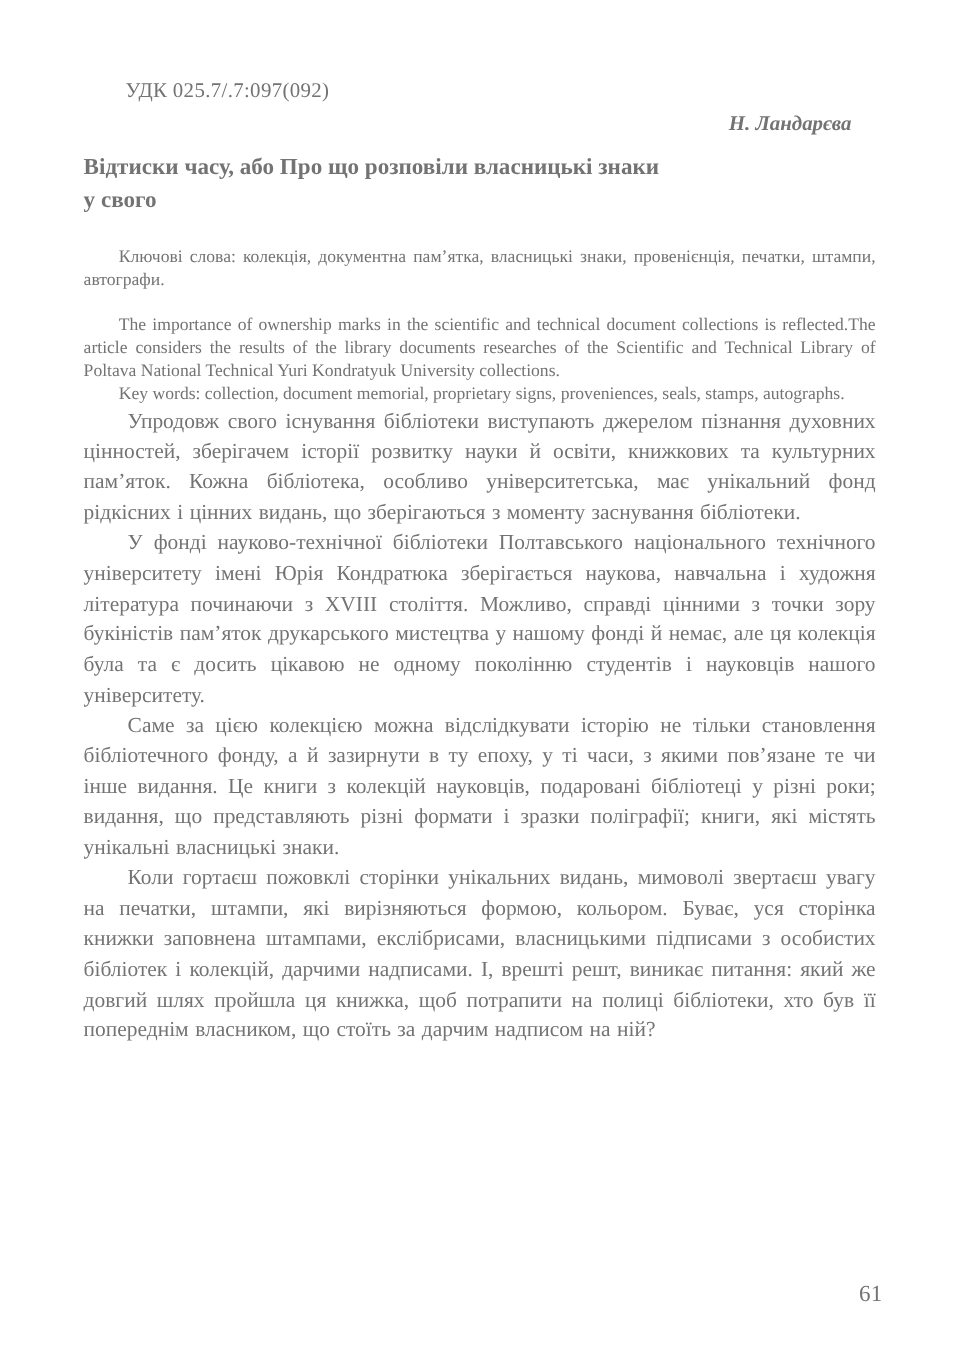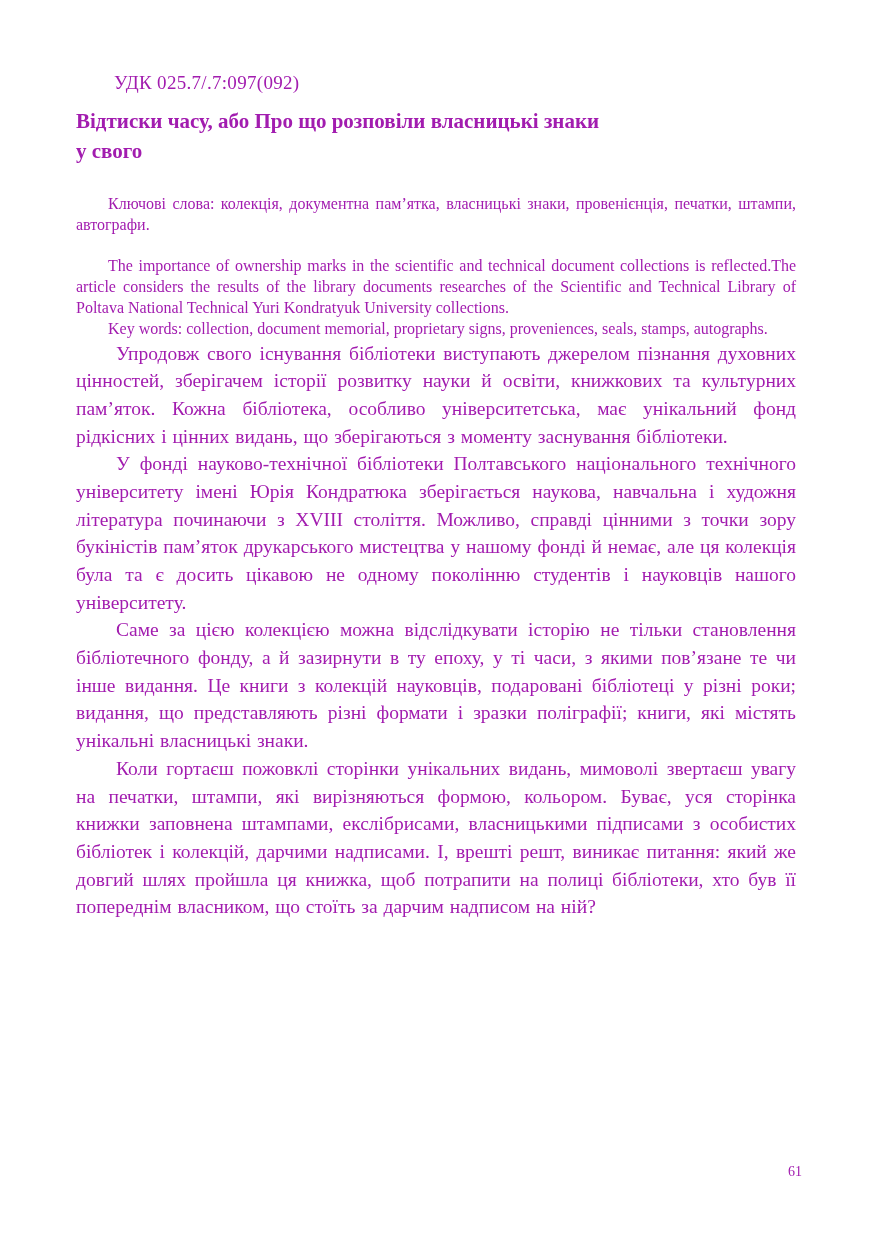--- a/index.html
+++ b/index.html
@@ -5,21 +5,21 @@
   html, body {
     margin: 0;
     padding: 0;
     background: #ffffff;
   }
   .page {
     position: relative;
     width: 874px;
     height: 1240px;
     background: #ffffff;
-    color: #a21caf;
+    color: #737373;
     font-family: "Liberation Serif", serif;
     box-sizing: border-box;
     padding: 72px 78px 0 76px;
     overflow: hidden;
   }
   .udc {
     font-size: 19px;
     margin: 0 0 8px 38px;
     letter-spacing: 0.3px;
   }
@@ -54,31 +54,32 @@
     line-height: 1.42;
     text-align: justify;
     text-indent: 40px;
     margin: 0;
     word-spacing: 1px;
   }
   .page-number {
     position: absolute;
     right: 72px;
     top: 1164px;
-    font-size: 14px;
+    font-size: 21px;
     text-align: center;
   }
 </style>
 </head>
 <body>
 
 <div class="page">
 
   <div class="udc">УДК 025.7/.7:097(092)</div>
 
+  <div class="author">Н. Ландарєва</div>
 
   <h1 class="title">
     <span>Відтиски часу, або Про що розповіли власницькі знаки</span><br>
     <span>у свого</span>
   </h1>
 
 
   <p class="abstract">Ключові слова: колекція, документна пам’ятка, власницькі знаки, провенієнція, печатки, штампи, автографи.</p>
 
   <p class="abstract gap-top">The importance of ownership marks in the scientific and technical document collections is reflected.The article considers the results of the library documents researches of the Scientific and Technical Library of Poltava National Technical Yuri Kondratyuk University collections.</p>

